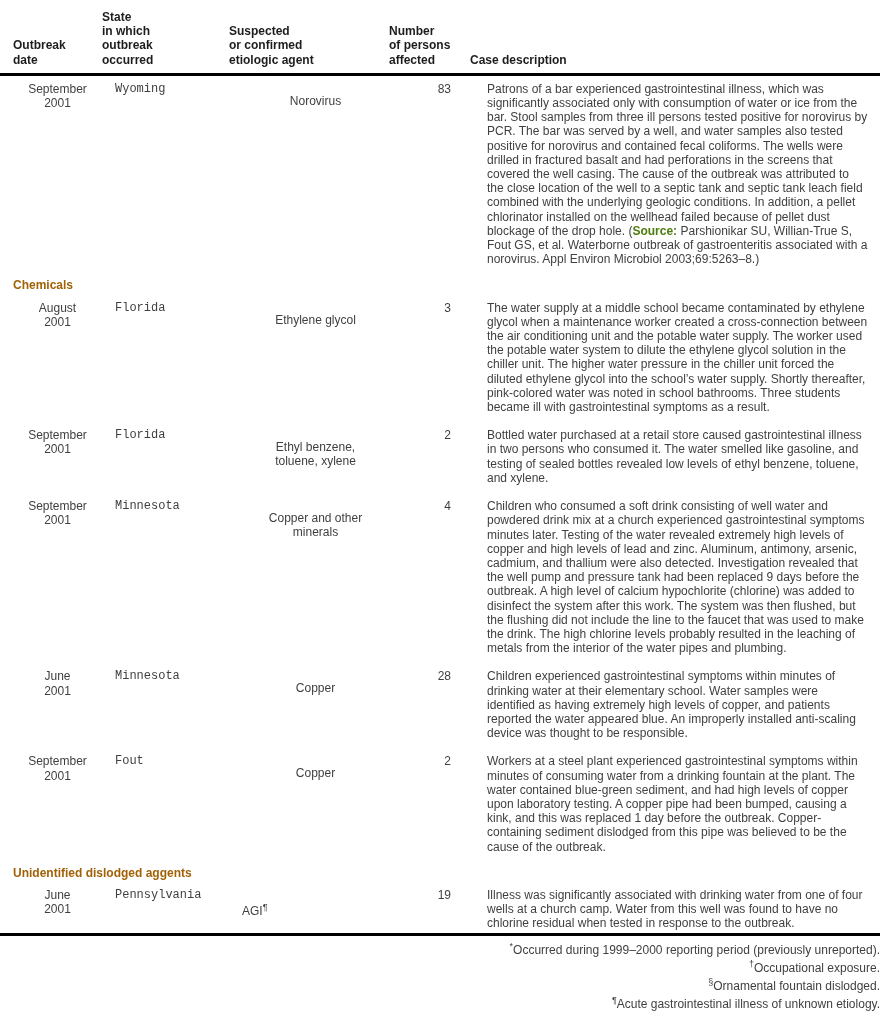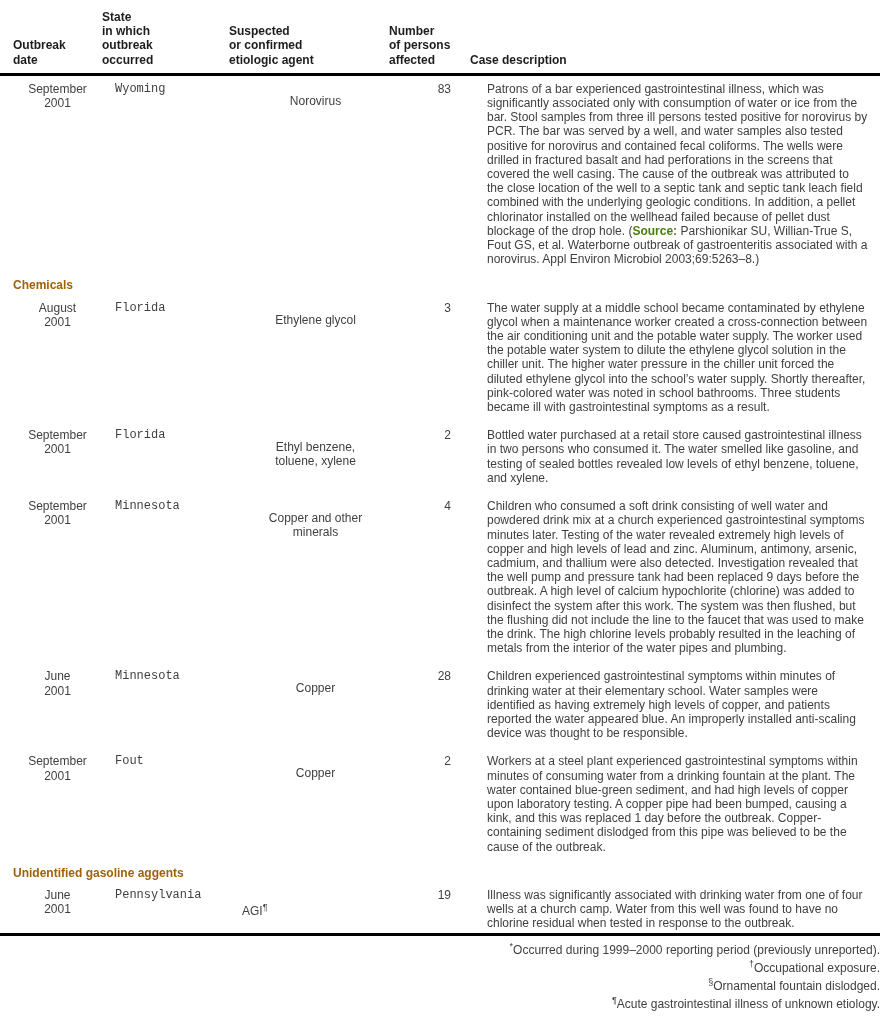--- a/index.html
+++ b/index.html
@@ -101,21 +101,21 @@
 
   <div class="grid row">
     <div class="cell c1 pre">September
 2001</div>
     <div class="cell c2">Fout</div>
     <div class="cell c3 pre">Copper</div>
     <div class="cell c4">2</div>
     <div class="cell c5">Workers at a steel plant experienced gastrointestinal symptoms within minutes of consuming water from a drinking fountain at the plant. The water contained blue-green sediment, and had high levels of copper upon laboratory testing. A copper pipe had been bumped, causing a kink, and this was replaced 1 day before the outbreak. Copper-containing sediment dislodged from this pipe was believed to be the cause of the outbreak.</div>
   </div>
 
-  <div class="section">Unidentified gasoline aggents</div>
+  <div class="section">Unidentified dislodged aggents</div>
 
   <div class="grid row last">
     <div class="cell c1 pre">June
 2001</div>
     <div class="cell c2">Pennsylvania</div>
     <div class="cell c3"><span>AGI</span><sup class="fnsup">¶</sup></div>
     <div class="cell c4">19</div>
     <div class="cell c5">Illness was significantly associated with drinking water from one of four wells at a church camp. Water from this well was found to have no chlorine residual when tested in response to the outbreak.</div>
   </div>
 

